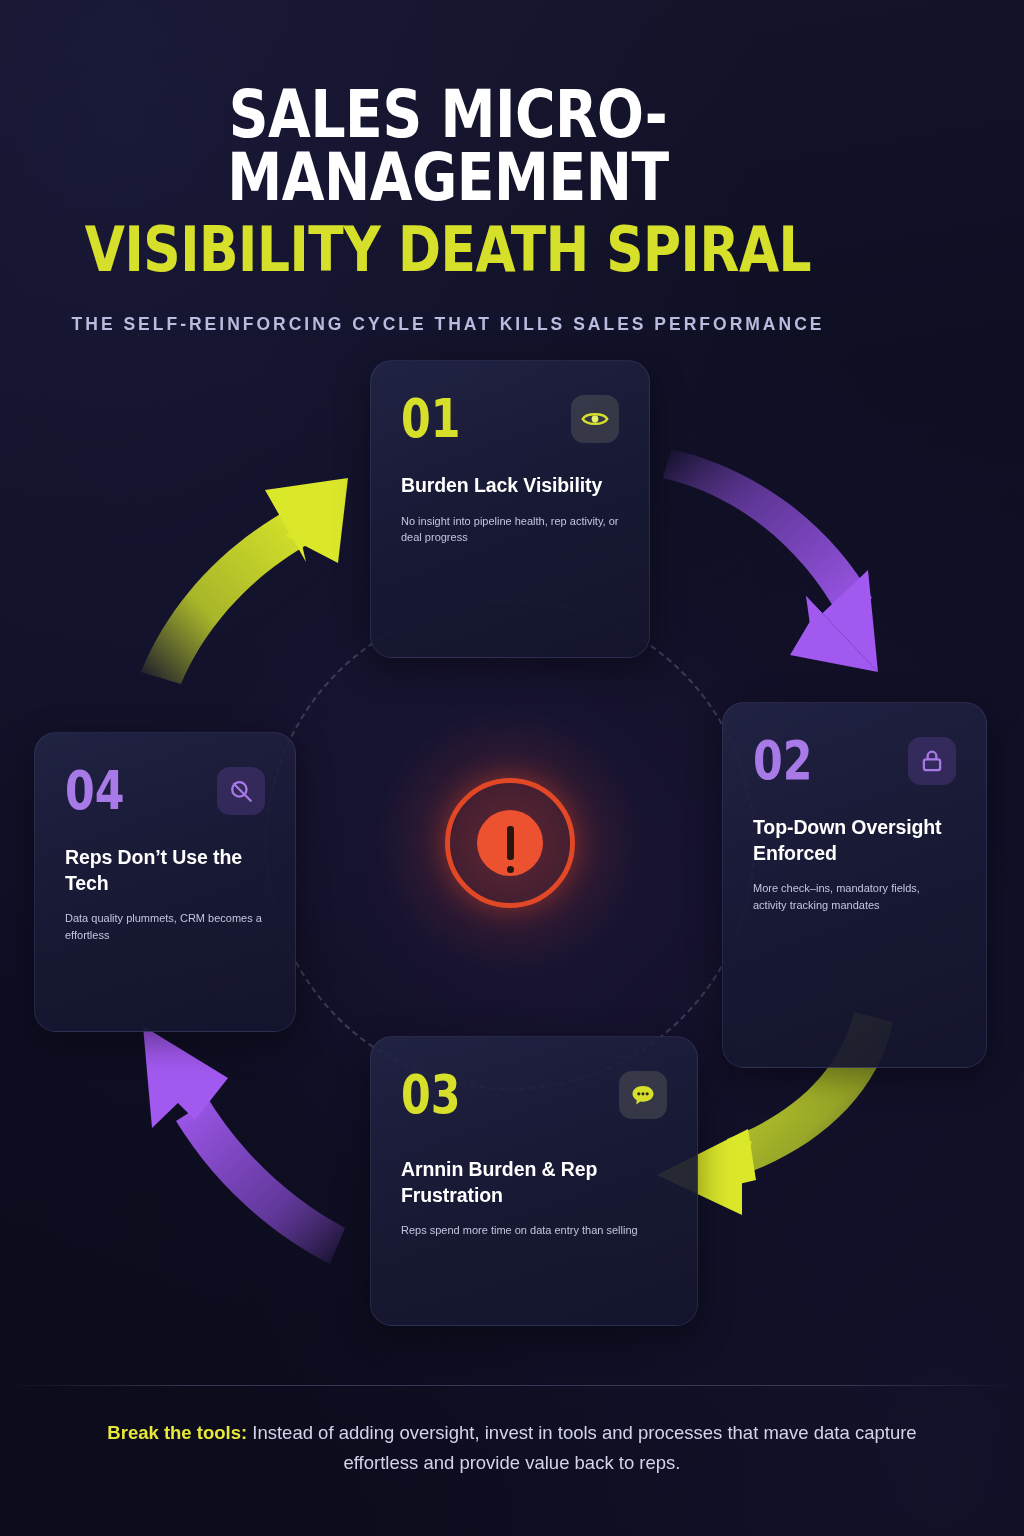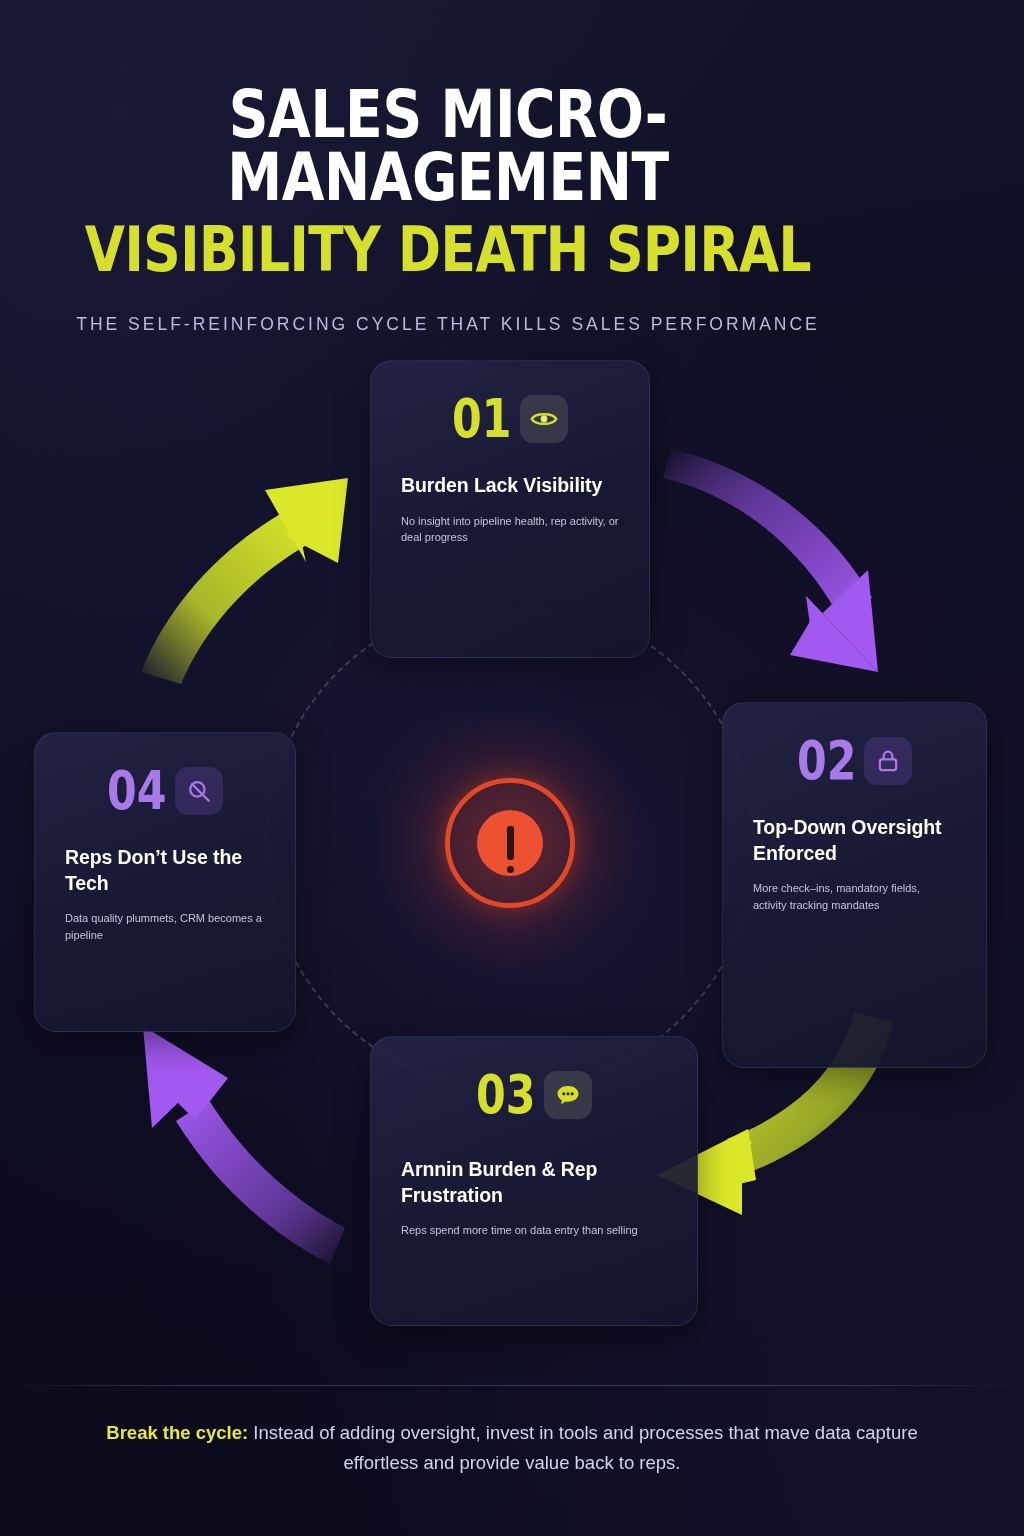--- a/index.html
+++ b/index.html
@@ -34,21 +34,21 @@
     transform:scaleX(0.93);
   }
   .title-1{ font-size:66px; color:#ffffff; }
   .title-2{ font-size:62px; color:#d6e02b; margin-top:12px; }
 
   .subtitle{
     margin-top:34px;
     font-size:17.5px;
     letter-spacing:3.0px;
     color:#b9bcdf;
-    font-weight:400;
+    font-weight:700;
   }
 
   
   .ring{
     position:absolute;
     left:265px; top:600px;
     width:490px; height:490px;
     border-radius:50%;
     border:2px dashed rgba(150,155,190,0.30);
   }
@@ -92,21 +92,21 @@
     background:linear-gradient(160deg, rgba(35,37,70,0.88) 0%, rgba(24,25,52,0.92) 55%, rgba(20,21,45,0.95) 100%);
     border:1px solid rgba(110,115,165,0.20);
     padding:34px 30px 30px 30px;
     box-shadow:0 10px 34px rgba(0,0,0,0.42);
   }
   .card-01{ left:370px; top:360px; width:280px; height:298px; }
   .card-02{ left:722px; top:702px; width:265px; height:366px; }
   .card-03{ left:370px; top:1036px; width:328px; height:290px; }
   .card-04{ left:34px; top:700px; width:262px; height:300px;margin-top:32px; }
 
-  .card-top{ display:flex; align-items:flex-start; justify-content:center; }
+  .card-top{ display:flex; align-items:flex-start; justify-content:space-between; }
 
   .num{
     font-family:"DejaVu Sans Condensed","Liberation Sans Narrow","Liberation Sans", sans-serif;
     font-size:54px; font-weight:bold; line-height:0.88;
     font-stretch:condensed; transform:scaleX(0.88); transform-origin:left center;
   }
   .num.green{ color:#d6e02b; }
   .num.purple{ color:#a87ae8; }
 
   .badge{
@@ -262,21 +262,21 @@
       <div class="num purple">04</div>
       <div class="badge purple">
         <svg width="26" height="26" viewBox="0 0 24 24" fill="none" stroke="#a87ae8" stroke-width="2.1" stroke-linecap="round">
           <circle cx="10.5" cy="10.5" r="6.6"></circle>
           <path d="M15.4 15.4 L21 21"></path>
           <path d="M5.6 5.6 L15.2 15.2"></path>
         </svg>
       </div>
     </div>
     <div class="card-title">Reps Don’t Use the Tech</div>
-    <div class="card-desc">Data quality plummets, CRM becomes a pipeline</div>
+    <div class="card-desc">Data quality plummets, CRM becomes a effortless</div>
   </div>
 
   <div class="divider"></div>
   <div class="footer">
-    <b>Break the cycle:</b><span> Instead of adding oversight, invest in tools and processes that mave data capture effortless and provide value back to reps.</span>
+    <b>Break the tools:</b><span> Instead of adding oversight, invest in tools and processes that mave data capture effortless and provide value back to reps.</span>
   </div>
 
 </div>
 
 </body></html>

